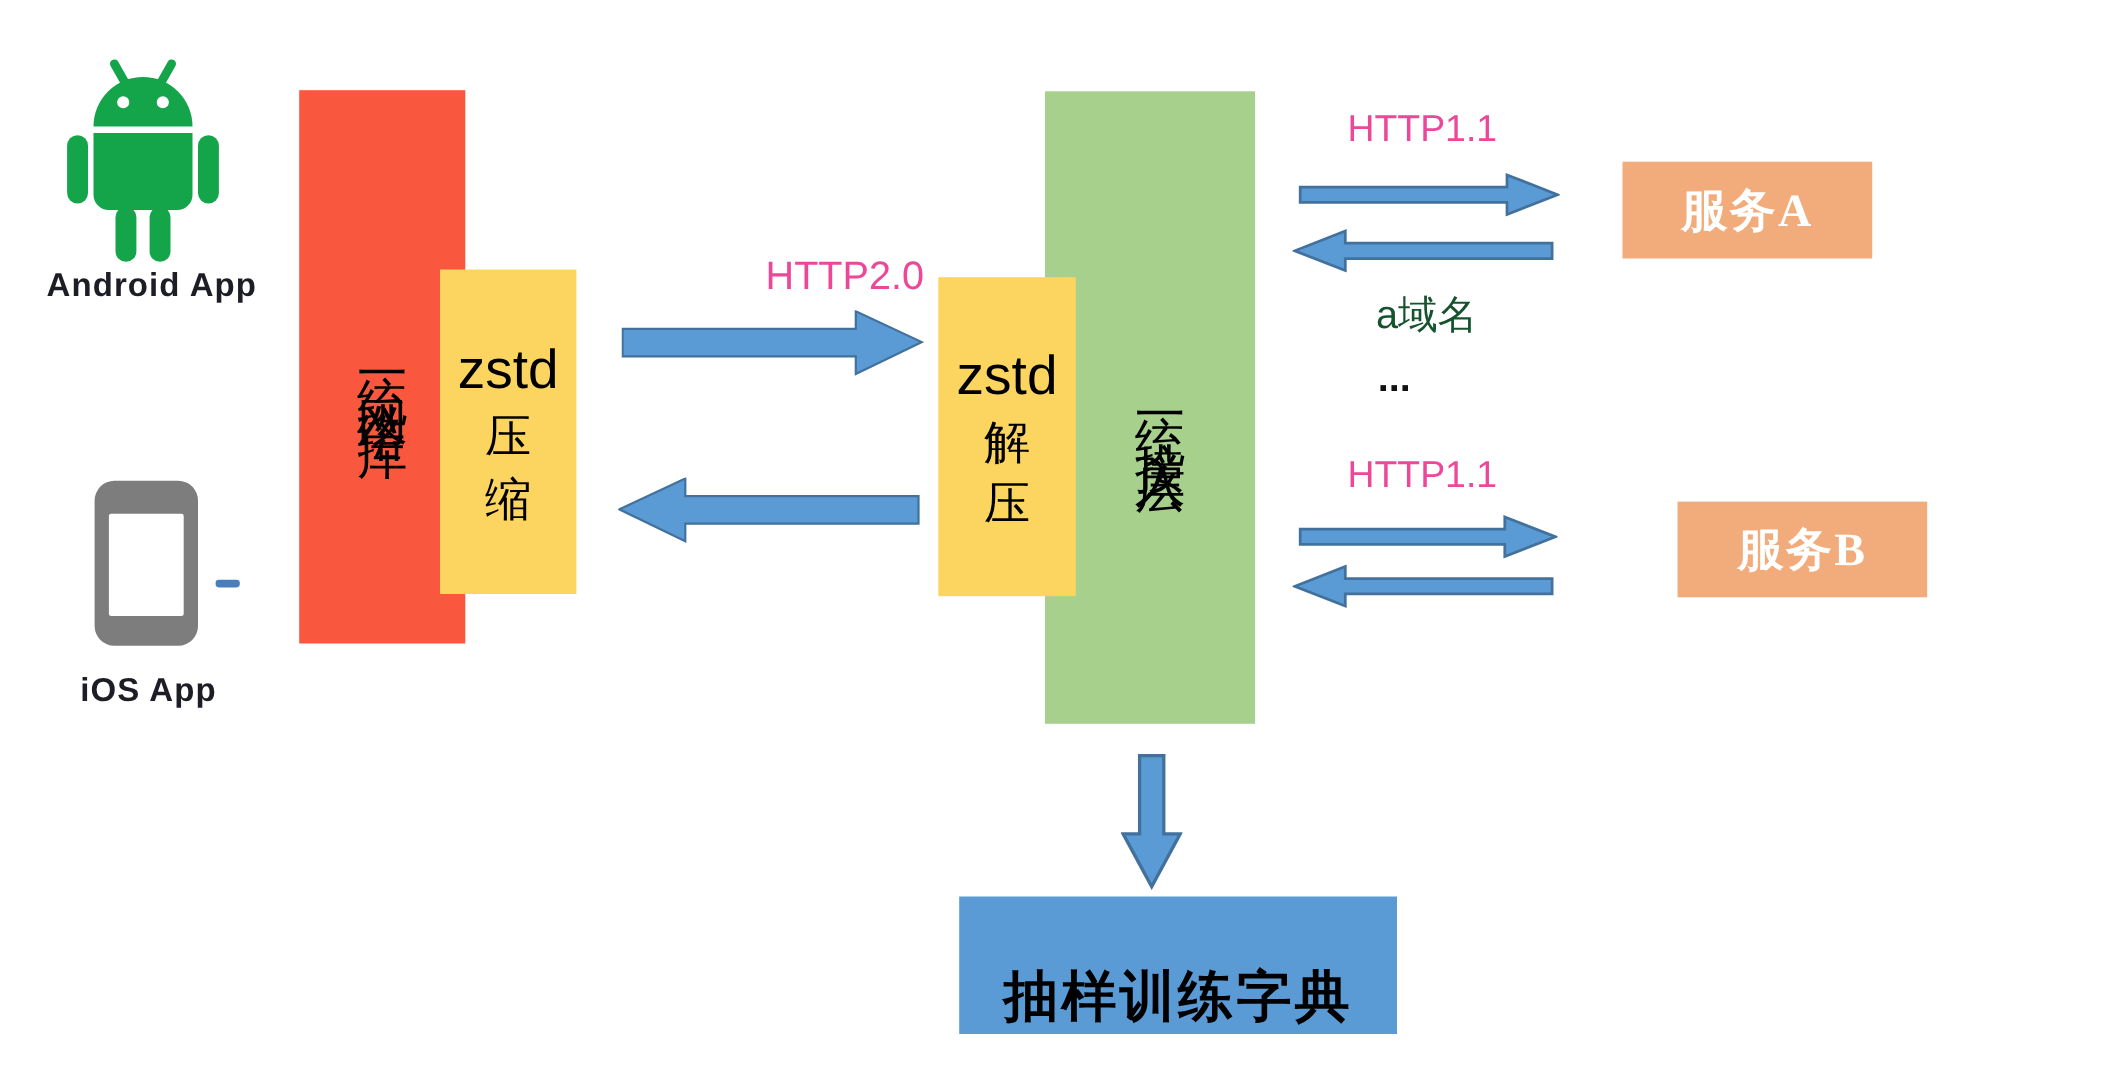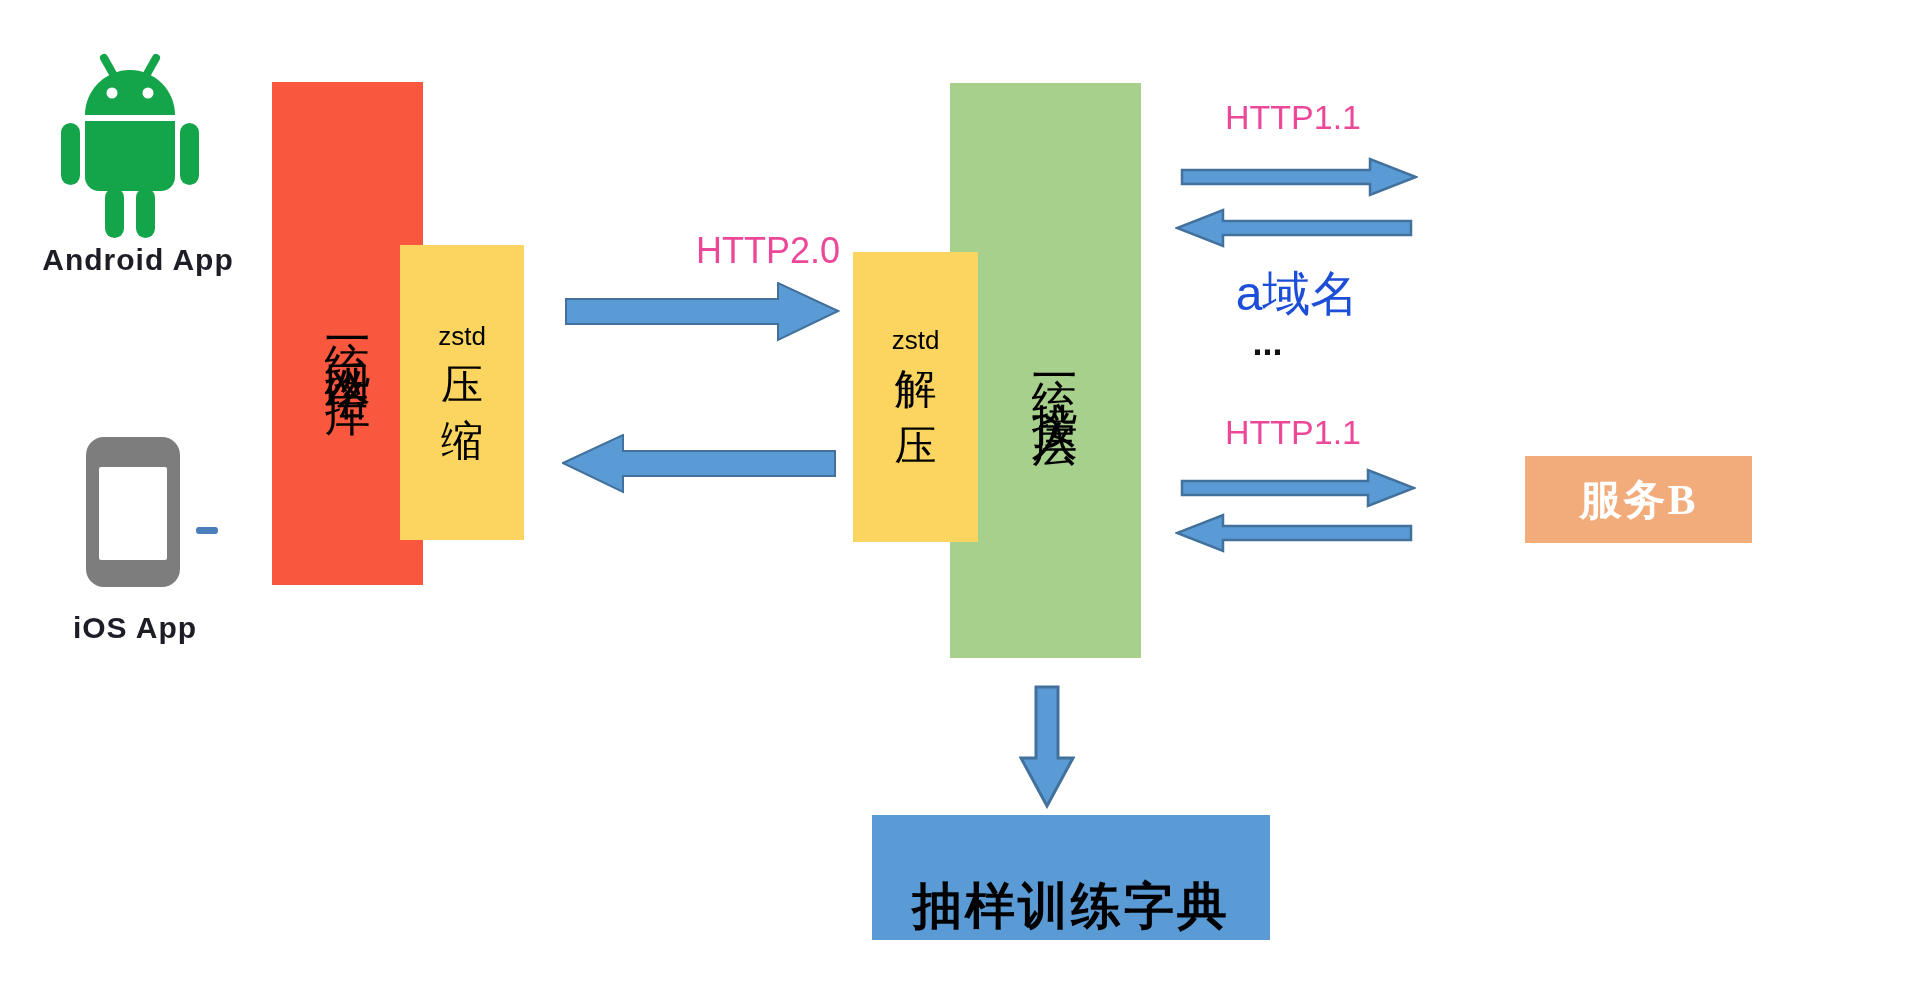--- a/index.html
+++ b/index.html
@@ -34,27 +34,27 @@
     color:#000;font-size:46px;letter-spacing:12px;line-height:1;
     font-family:"Liberation Serif","DejaVu Serif",serif;
   }
 
   
   .zstd-box{
     background:var(--yellow_box,#fbd55f);z-index:2;
     display:flex;flex-direction:column;align-items:center;justify-content:center;gap:10px;
     color:#000;
   }
-  .zstd-title{font-size:26px;font-family:"Liberation Sans","DejaVu Sans",sans-serif;}
+  .zstd-title{font-size:50px;font-family:"Liberation Sans","DejaVu Sans",sans-serif;}
   .zstd-char{font-size:42px;line-height:1.1;font-family:"Liberation Serif","DejaVu Serif",serif;}
 
   
   .proto-label{color:#ec4899;font-size:34px;}
   .http2-label{font-size:36px;text-align:right;}
-  .domain-label{color:#1d4ed8;font-size:48px;}
+  .domain-label{color:#14532d;font-size:36px;}
   .ellipsis-label{color:#111;font-size:36px;font-weight:700;}
 
   
   .arrow-shape{fill:var(--arrow_fill,#5b9bd5);stroke:var(--arrow_stroke,#41719c);}
   .arrow-thick{stroke-width:2px;}
   .arrow-thin{stroke-width:2.5px;}
   .arrow-down{stroke-width:3px;}
 
   
   .service-box{
@@ -129,20 +129,23 @@
 
   <div class="abs center proto-label latin" style="left:1173px;top:98px;width:240px;">HTTP1.1</div>
   <svg class="abs" style="left:1180px;top:157px;" width="238" height="40" viewBox="0 0 238 40">
     <polygon class="arrow-shape arrow-thin" points="2,13 190,13 190,2 236,20 190,38 190,27 2,27"></polygon>
   </svg>
   <svg class="abs" style="left:1175px;top:208px;" width="238" height="40" viewBox="0 0 238 40">
     <polygon class="arrow-shape arrow-thin" points="236,13 48,13 48,2 2,20 48,38 48,27 236,27"></polygon>
   </svg>
   <div class="abs center domain-label" style="left:1177px;top:262px;width:240px;">a域名</div>
   <div class="abs center ellipsis-label" style="left:1180px;top:322px;width:175px;">...</div>
+  <div class="abs service-box" style="left:1475px;top:147px;width:227px;height:88px;">
+    <span>服务A</span>
+  </div>
 
   <div class="abs center proto-label latin" style="left:1173px;top:413px;width:240px;">HTTP1.1</div>
   <svg class="abs" style="left:1180px;top:468px;" width="236" height="40" viewBox="0 0 236 40">
     <polygon class="arrow-shape arrow-thin" points="2,13 188,13 188,2 234,20 188,38 188,27 2,27"></polygon>
   </svg>
   <svg class="abs" style="left:1175px;top:513px;" width="238" height="40" viewBox="0 0 238 40">
     <polygon class="arrow-shape arrow-thin" points="236,13 48,13 48,2 2,20 48,38 48,27 236,27"></polygon>
   </svg>
   <div class="abs service-box" style="left:1525px;top:456px;width:227px;height:87px;">
     <span>服务B</span>

